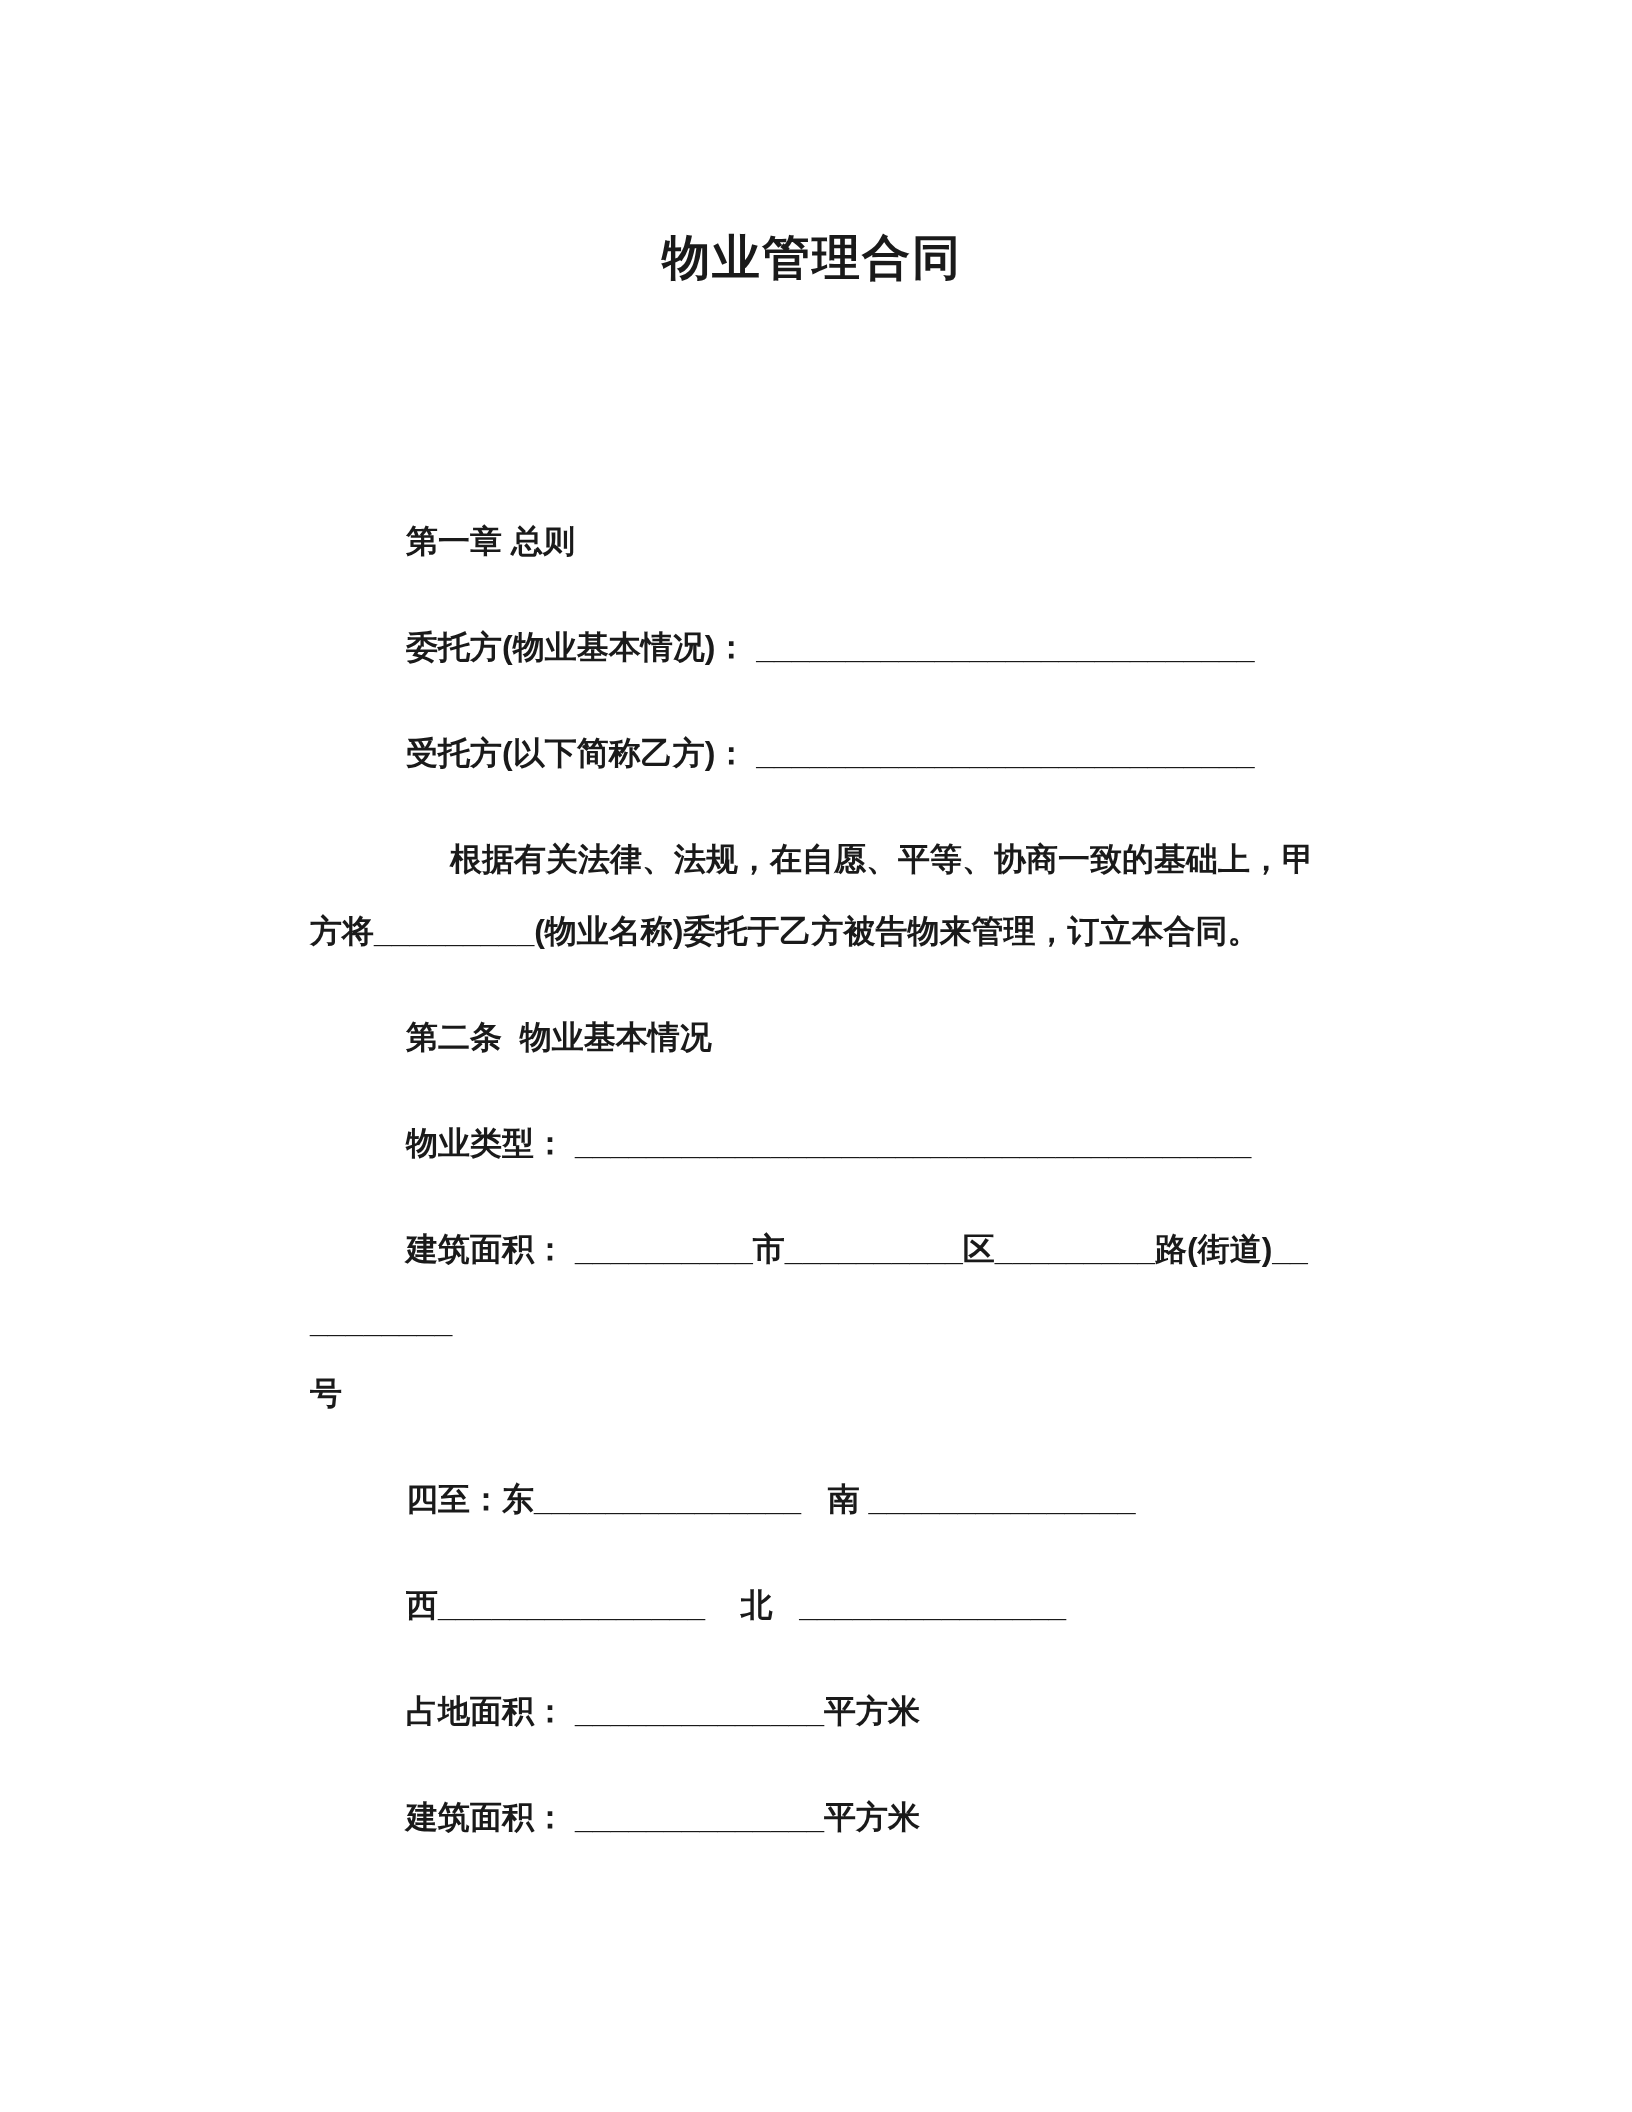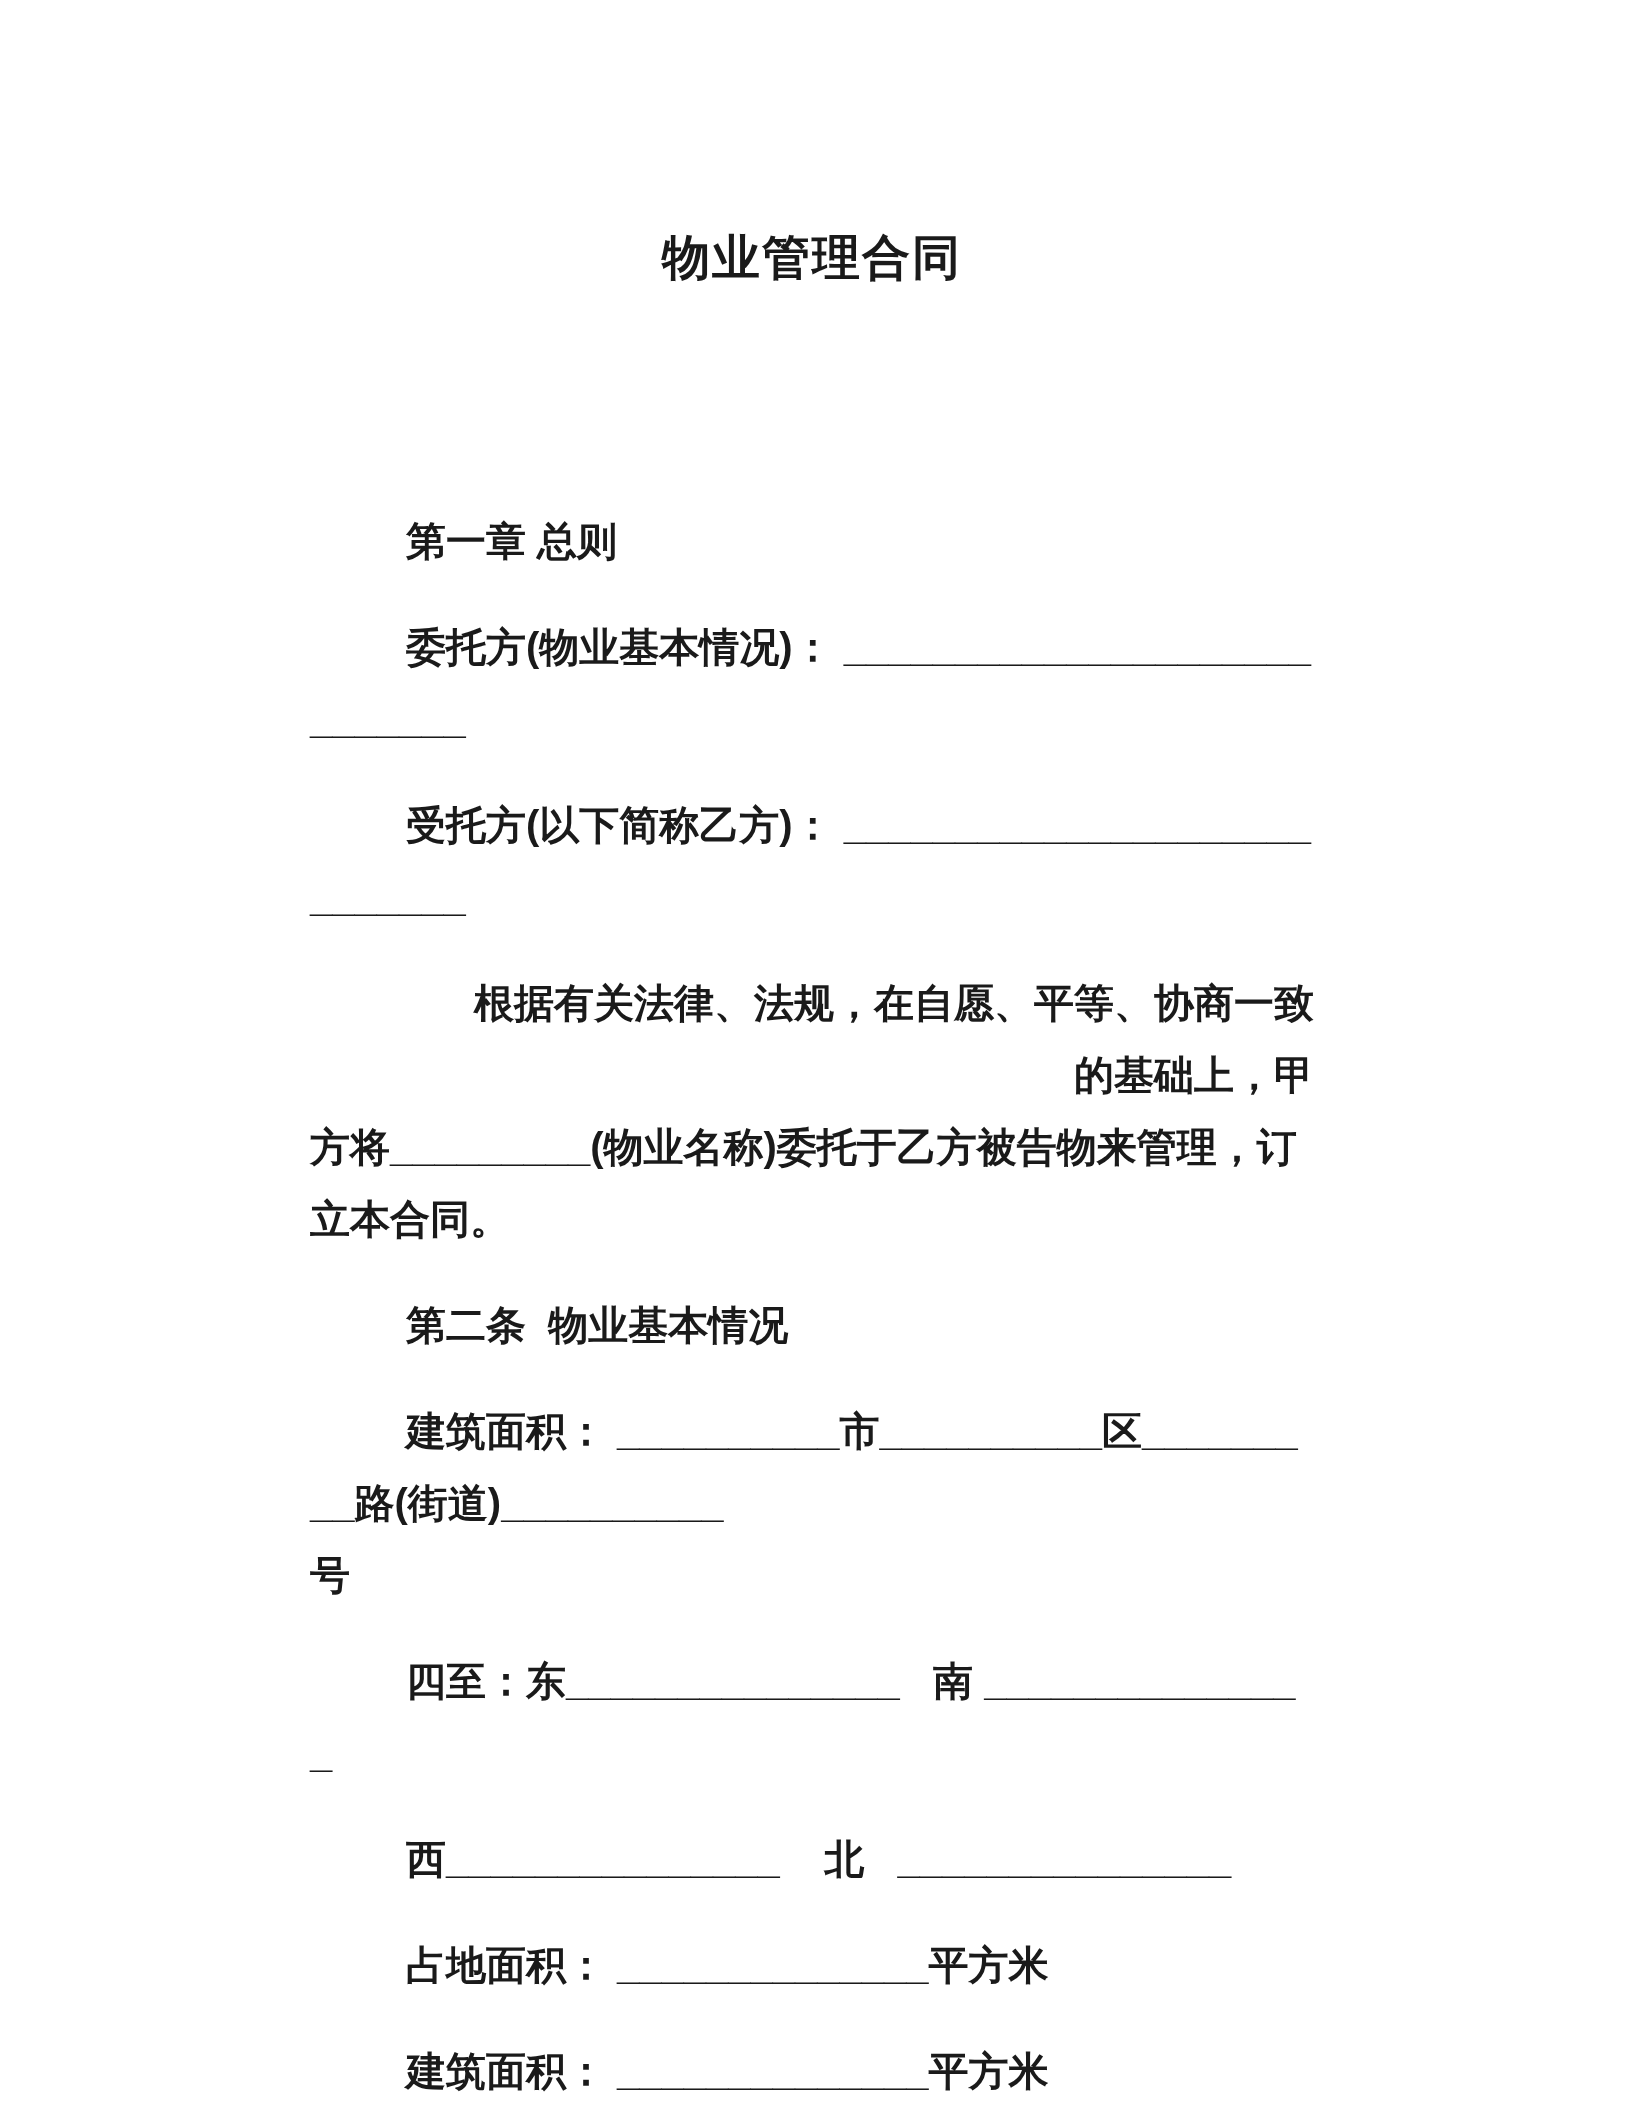--- a/index.html
+++ b/index.html
@@ -17,21 +17,21 @@
   }
   .doc-title {
     font-size: 48px;
     font-weight: 700;
     line-height: 1.15;
     text-align: center;
     letter-spacing: 2px;
     margin-bottom: 220px;
   }
   .para {
-    font-size: 40px;
+    font-size: 32px;
     font-weight: 600;
     line-height: 72px;
     margin-bottom: 34px;
     white-space: pre-wrap;
     word-break: break-all;
   }
   .para.heading { font-weight: 700; }
   .para.indent { text-indent: 96px; }
   .para.indent-lg { text-indent: 128px; text-align: right; }
   .para.tight { margin-bottom: 0; }
@@ -49,20 +49,21 @@
   <p class="para indent">委托方(物业基本情况)： ____________________________</p>
 
   <p class="para indent">受托方(以下简称乙方)： ____________________________</p>
 
   <p class="para indent-lg tight">根据有关法律、法规，在自愿、平等、协商一致的基础上，甲</p>
 
   <p class="para">方将_________(物业名称)委托于乙方被告物来管理，订立本合同。</p>
 
   <p class="para heading indent">第二条  物业基本情况</p>
 
+  <p class="para indent">物业类型： ______________________________________</p>
 
   <p class="para indent tight">建筑面积： __________市__________区_________路(街道)__________</p>
 
   <p class="para">号</p>
 
   <p class="para indent">四至：东_______________   南 _______________</p>
 
   <p class="para indent">西_______________    北   _______________</p>
 
   <p class="para indent">占地面积： ______________平方米</p>

